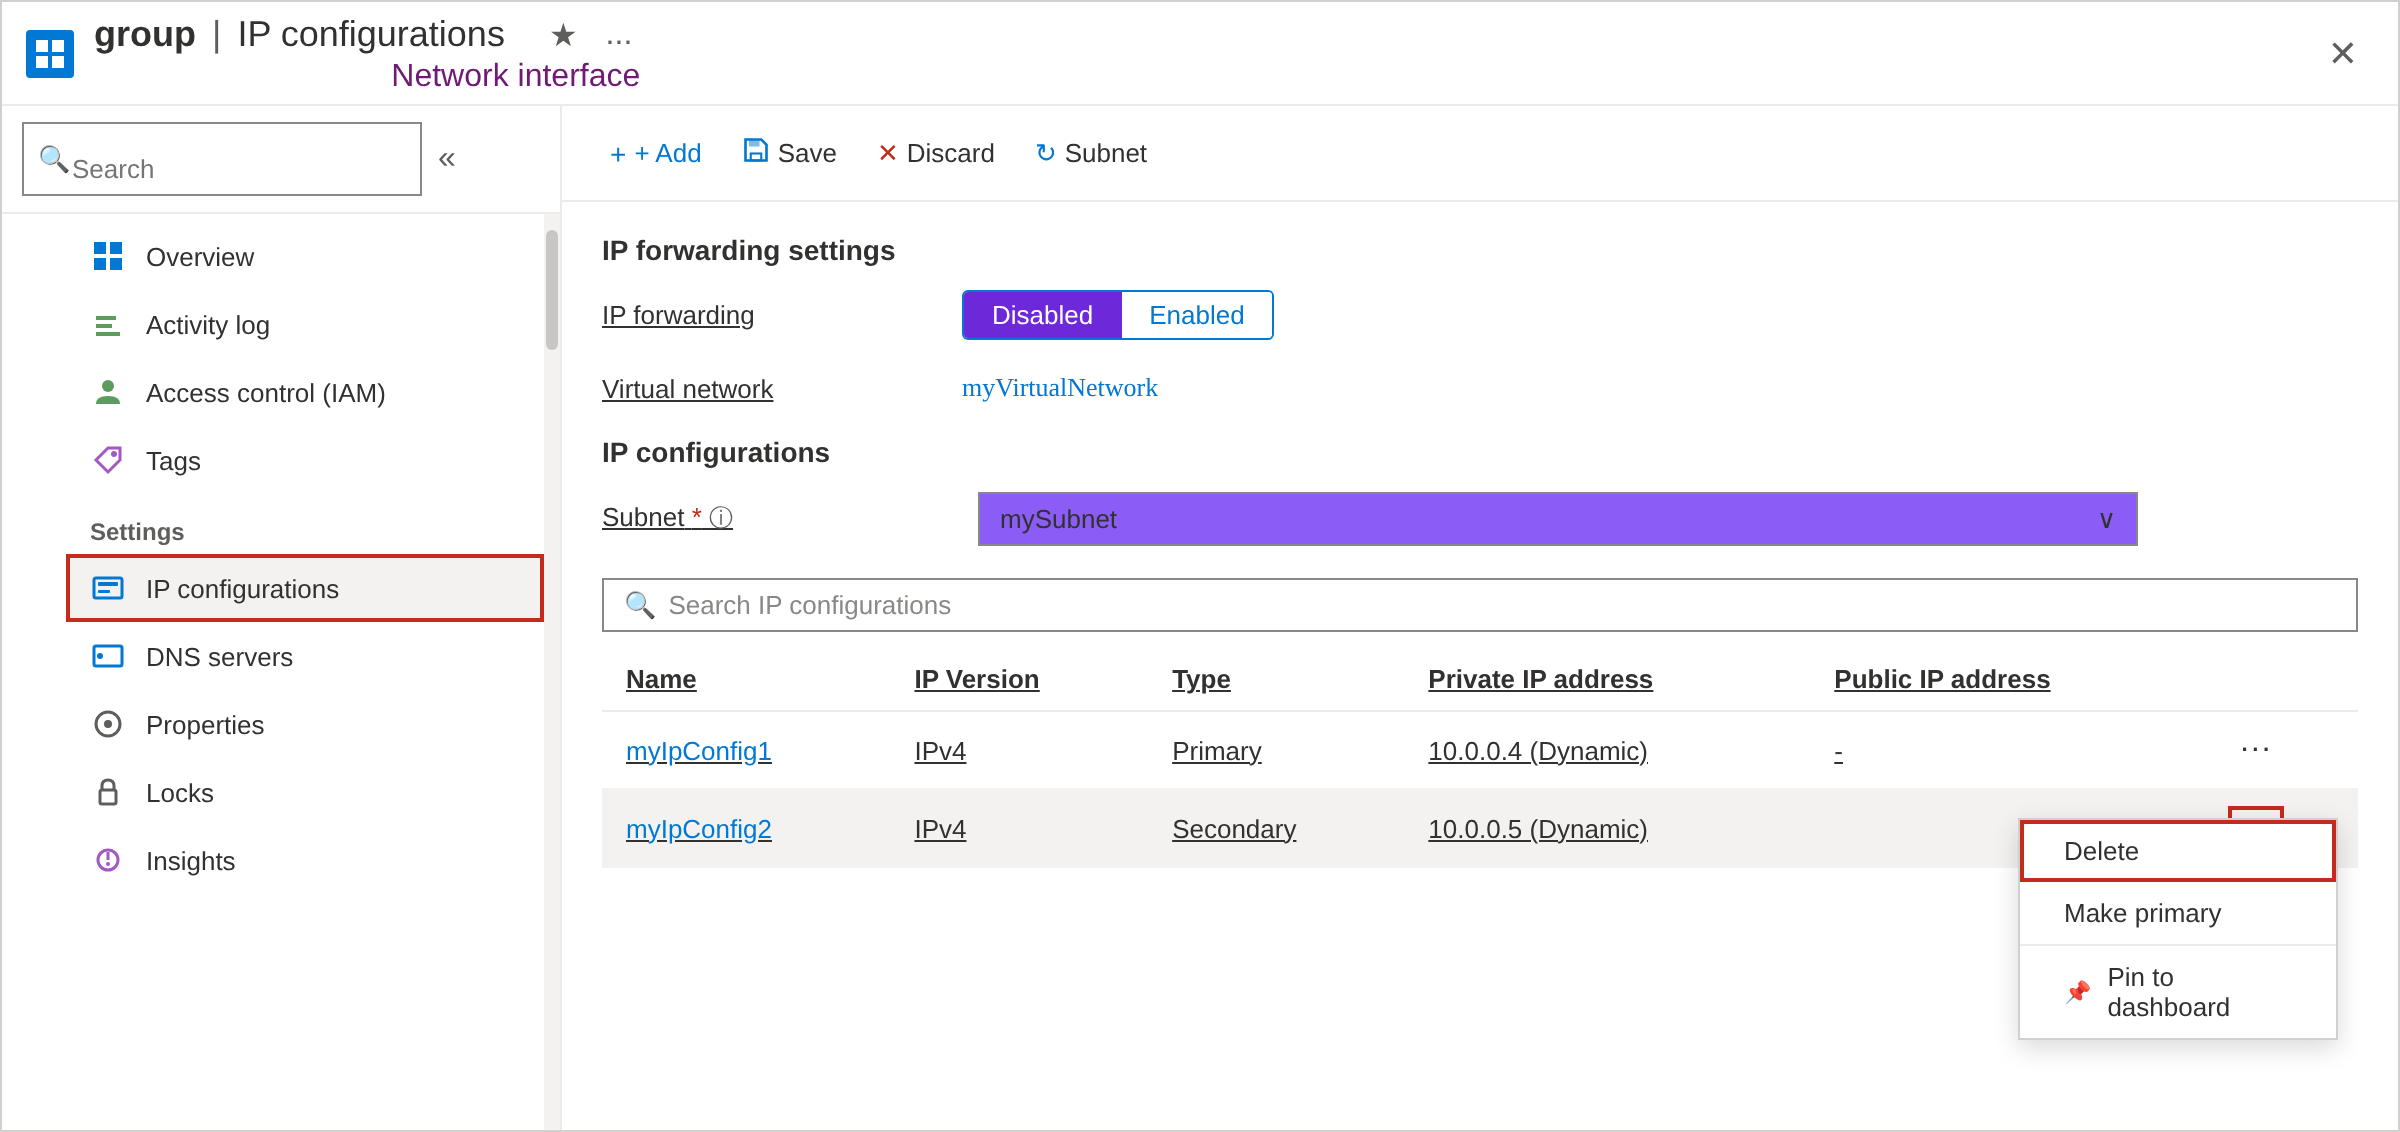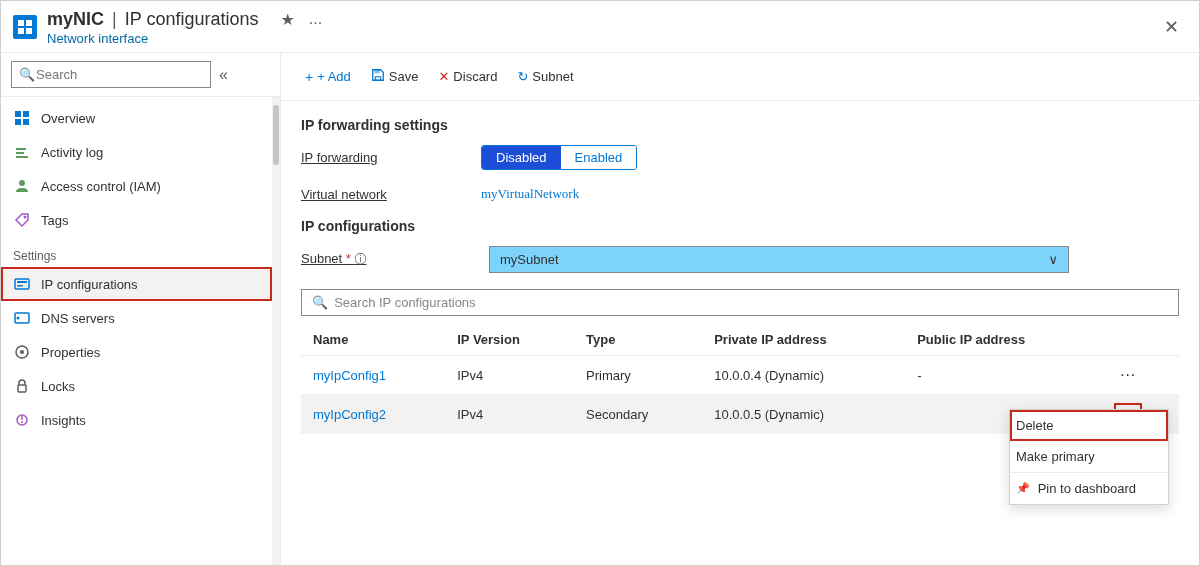--- a/index.html
+++ b/index.html
@@ -66,41 +66,42 @@
       padding: 8px 10px;
       border-bottom: 1px solid #edebe9;
       display: flex;
       align-items: center;
       gap: 6px;
       position: relative;
     }
     .search-box input {
       width: 100%;
       border: 1px solid #8a8886;
-      padding: 5px 8px 5px 28px;
+      padding: 15px 8px 5px 28px;
       font-size: 13px;
       outline: none;
       background: #fff;
     }
     .search-icon-pos {
       position: absolute;
       left: 18px;
       color: #605e5c;
       font-size: 13px;
     }
     .collapse-btn {
       background: none; border: none; cursor: pointer; color: #605e5c; font-size: 16px; padding: 2px;
       flex-shrink: 0;
     }
 
     
     .sidebar-scroll-area {
       display: flex;
       flex: 1;
       overflow: hidden;
+      padding-left: 32px;
     }
     .sidebar-content {
       flex: 1;
       overflow-y: auto;
       padding: 4px 0;
     }
     .sidebar-scrollbar {
       width: 8px;
       background: #f3f2f1;
       position: relative;
@@ -118,21 +119,21 @@
     .nav-item {
       display: flex;
       align-items: center;
       padding: 8px 12px;
       cursor: pointer;
       gap: 10px;
       color: #323130;
       font-size: 13px;
     }
     .nav-icon { width: 18px; height: 18px; flex-shrink: 0; display: flex; align-items: center; justify-content: center; }
-    .section-header { padding: 12px 12px 4px; font-size: 12px; font-weight: 400; color: #605e5c; text-transform: none; }
+    .section-header { padding: 12px 12px 4px; font-size: 12px; font-weight: 700; color: #605e5c; text-transform: none; }
 
     .selected-item {
       background: #f3f2f1;
       outline: 2px solid #c42b1c;
       outline-offset: -2px;
     }
 
     
     .content-area {
       flex: 1;
@@ -179,21 +180,21 @@
     }
     .toggle-btn {
       padding: 4px 14px;
       font-size: 13px;
       cursor: pointer;
       border: none;
       background: #fff;
       color: #0078d4;
     }
     .toggle-btn.active {
-      background: #1d4ed8;
+      background: #6d28d9;
       color: #fff;
     }
 
     .link { color: #0078d4; cursor: pointer; text-decoration: none; font-size: 13px; font-family: Liberation Serif, serif; }
     .ip-search-box {
       display: flex;
       align-items: center;
       border: 1px solid #8a8886;
       padding: 5px 10px;
       margin-bottom: 8px;
@@ -232,21 +233,21 @@
     
     .context-menu {
       position: absolute;
       background: #fff;
       border: 1px solid #d2d0ce;
       box-shadow: 0 4px 12px rgba(0,0,0,0.15);
       z-index: 100;
       width: 160px;
     }
     .context-menu-item {
-      padding: 8px 6px;
+      padding: 8px 22px;
       font-size: 13px;
       cursor: pointer;
       display: flex;
       align-items: center;
       gap: 8px;
     }
     .context-menu-item.delete-item {
       outline: 2px solid #c42b1c;
       outline-offset: -2px;
     }
@@ -255,21 +256,21 @@
     
     .dropdown-select {
       display: flex;
       align-items: center;
       border: 1px solid #8a8886;
       padding: 5px 10px;
       min-width: 580px;
       justify-content: space-between;
       cursor: pointer;
       font-size: 13px;
-      background: #7dd3fc;
+      background: #8b5cf6;
     }
 
     .subnet-row { display: flex; align-items: center; margin-bottom: 16px; gap: 8px; }
     .required-star { color: #c42b1c; }
     .info-icon { color: #605e5c; font-size: 12px; cursor: pointer; }
   </style>
 </head>
 <body>
 
 <div class="app-window">
@@ -278,29 +279,29 @@
     <div class="title-bar-icon">
       <svg width="16" height="16" viewBox="0 0 16 16">
         <rect x="1" y="1" width="6" height="6" fill="white"></rect>
         <rect x="9" y="1" width="6" height="6" fill="white"></rect>
         <rect x="1" y="9" width="6" height="6" fill="white"></rect>
         <rect x="9" y="9" width="6" height="6" fill="white"></rect>
       </svg>
     </div>
     <div style="display:flex; flex-direction:column;">
       <div class="title-bar-text">
-        <span class="title-main">myNIC</span>
+        <span class="title-main">group</span>
         <span class="title-separator">|</span>
         <span class="title-sub">IP configurations</span>
         <div class="title-actions">
           <button>★</button>
           <button>...</button>
         </div>
       </div>
-      <span style="font-size:13px;color:#0369a1;">Network interface</span>
+      <span style="font-size:16px;color:#701a75;text-align:right;">Network interface</span>
     </div>
     <button class="close-btn" style="margin-left:auto;">✕</button>
   </div>
 
   <div class="main-layout">
 
     <div class="sidebar">
 
       <div class="search-box">
         <span class="search-icon-pos">🔍</span>
@@ -470,21 +471,21 @@
             <span>mySubnet</span>
             <span>∨</span>
           </div>
         </div>
 
         <div class="ip-search-box">
           <span>🔍</span>
           <span style="color:#8a8886;">Search IP configurations</span>
         </div>
 
-        <div style="position:relative;">
+        <div style="position:relative;text-decoration:underline;">
           <table class="ip-table">
             <thead>
               <tr>
                 <th>Name</th>
                 <th>IP Version</th>
                 <th>Type</th>
                 <th>Private IP address</th>
                 <th>Public IP address</th>
                 <th></th>
               </tr>

